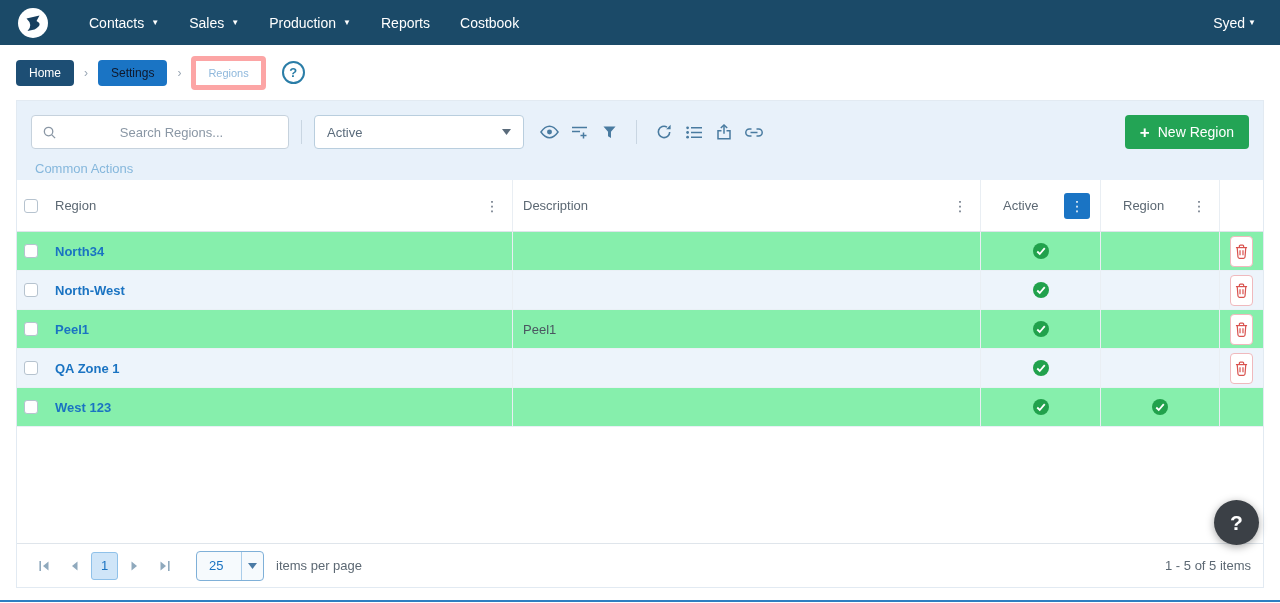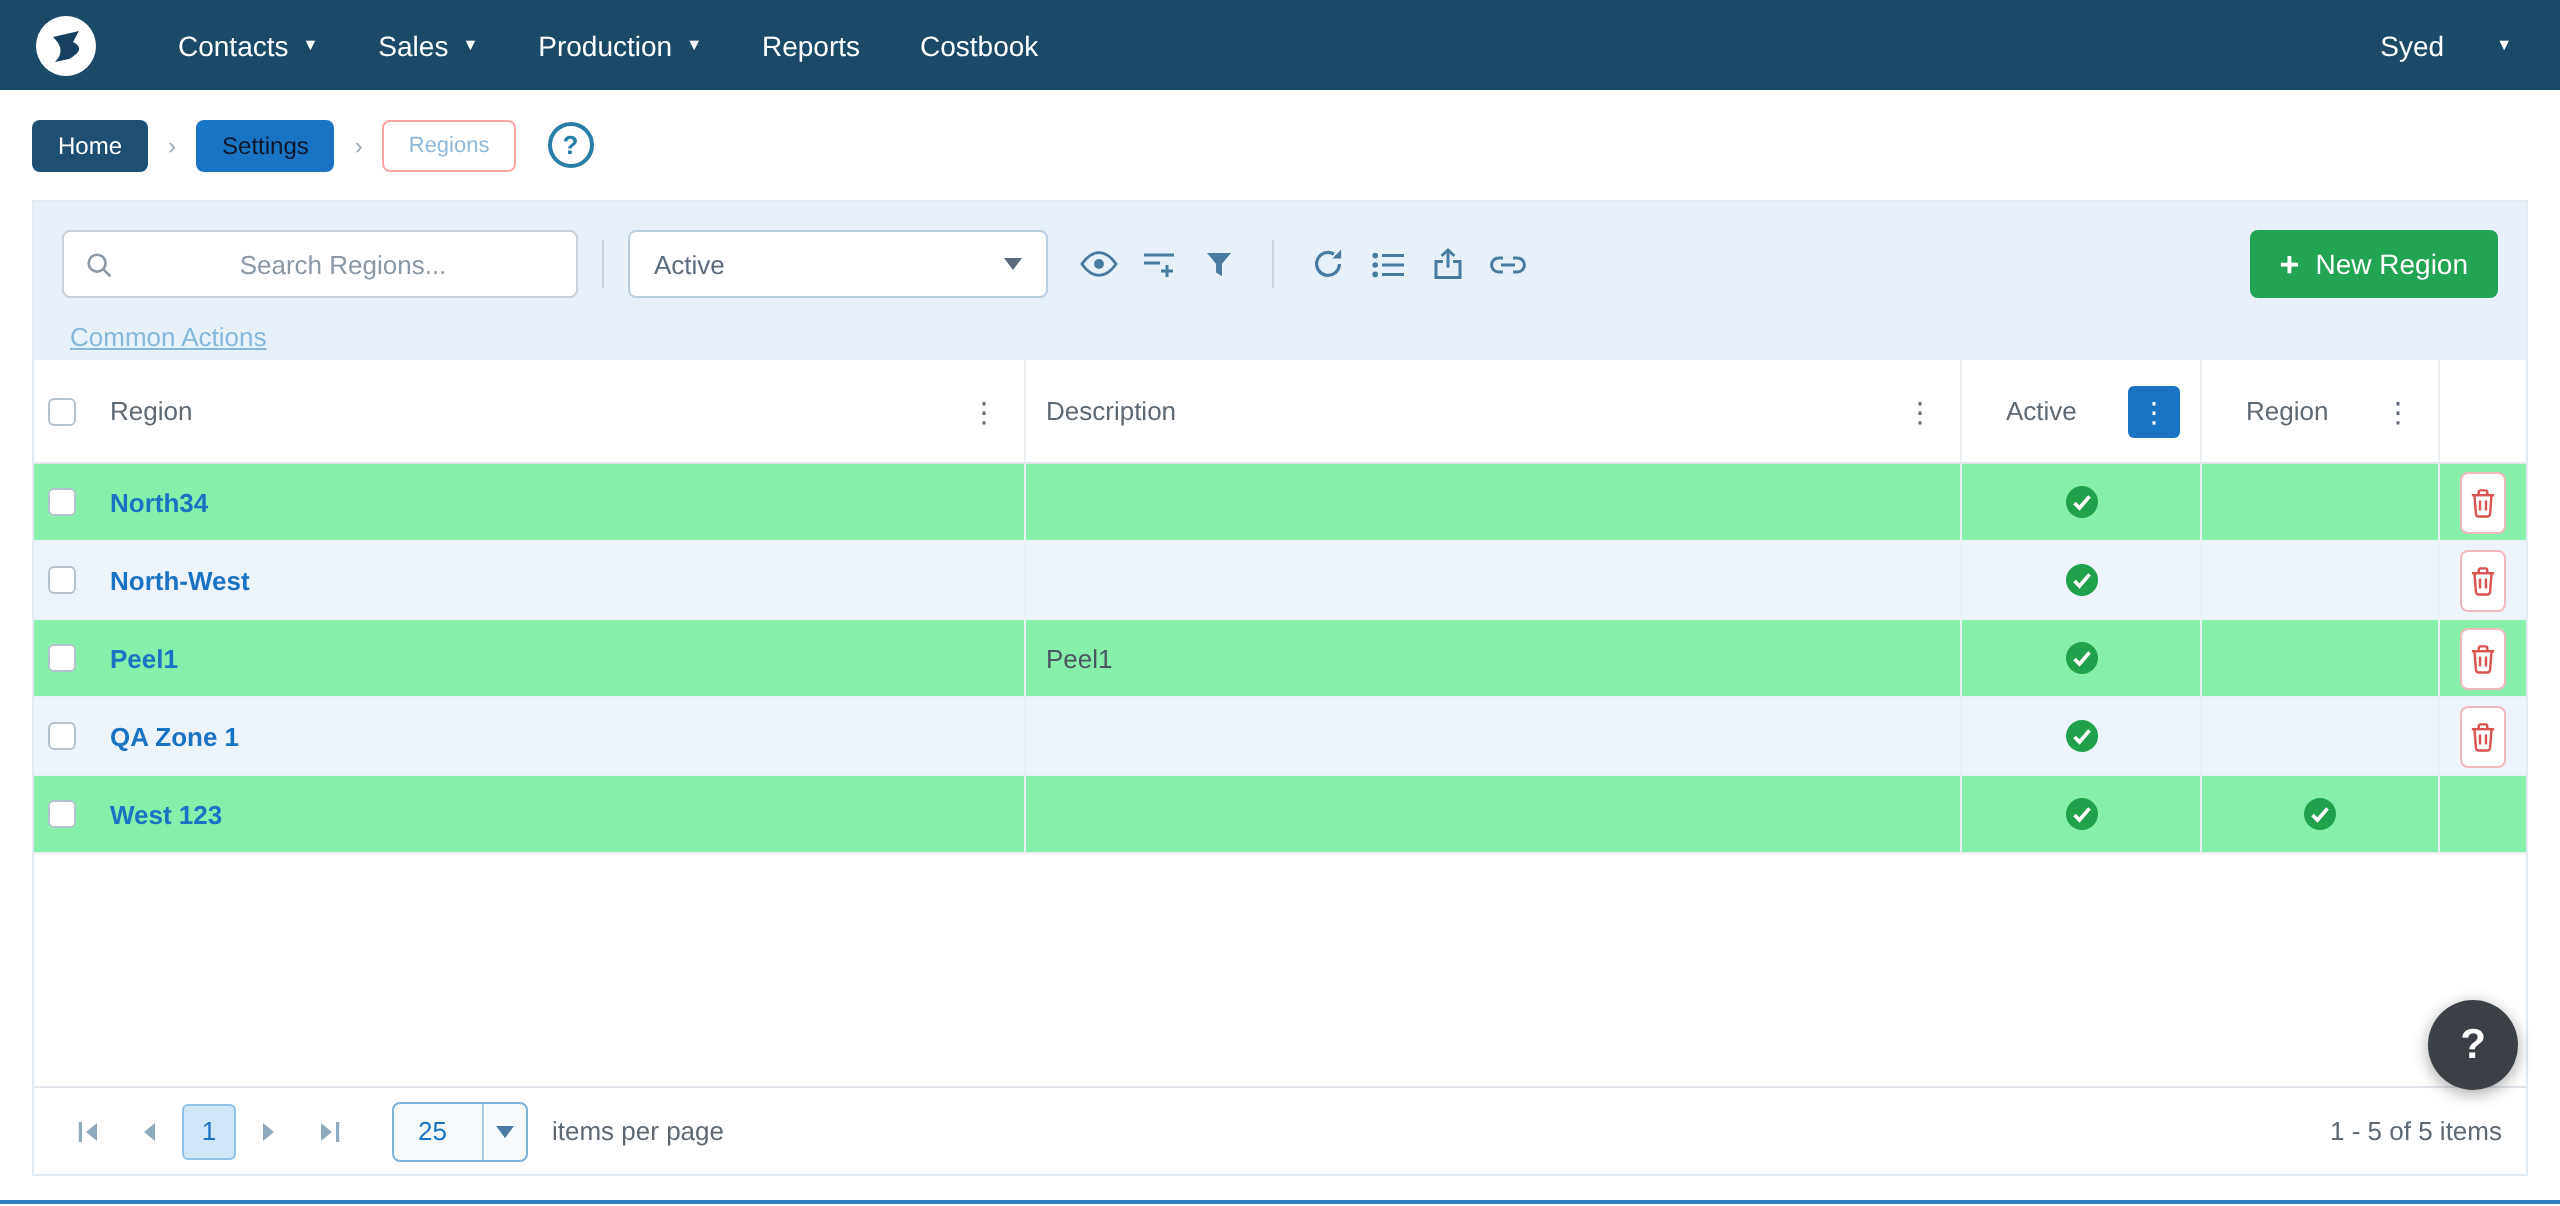--- a/index.html
+++ b/index.html
@@ -5,45 +5,45 @@
   * { box-sizing:border-box; margin:0; padding:0; }
   html,body { width:1280px; height:603px; }
   body { font-family:"Liberation Sans", sans-serif; background:#ffffff; position:relative; overflow:hidden; }
 
   
   .navbar { height:45px; background:#1b4a68; display:flex; align-items:center; padding:0 14px; }
   .brand { width:30px; height:30px; margin:0 26px 0 4px; flex:none; cursor:pointer; }
   .nav-items { display:flex; flex:1; }
   .nav-item { display:flex; align-items:center; gap:7px; padding:8px 15px; color:#fff; font-size:14px; cursor:pointer; white-space:nowrap; }
   .nav-caret { font-size:8px; color:#fff; }
-  .nav-user { display:flex; align-items:center; gap:26px; color:#fff; font-size:14px; padding:8px 10px; cursor:pointer; }
+  .nav-user { display:flex; align-items:center; gap:3px; color:#fff; font-size:14px; padding:8px 10px; cursor:pointer; }
 
   
   .breadcrumb-bar { height:55px; background:#fff; display:flex; align-items:center; padding:0 16px; }
   .crumb { border:none; border-radius:4px; font-family:inherit; font-size:12px; padding:6px 13px; cursor:pointer; }
   .crumb-dark { background:#1d4e74; color:#fff; }
   .crumb-primary { background:#1a74c4; color:#0f172a; }
-  .crumb-outline { background:#fff; border:1px solid #fca5a5; color:#8fb8dc; font-size:11px; padding:6px 12px; }
+  .crumb-outline { background:#fff; border:5px solid #fca5a5; color:#8fb8dc; font-size:11px; padding:6px 12px; }
   .crumb-sep { color:#9aa7b5; font-size:12px; margin:0 10px; }
   .help-round { width:23px; height:23px; border:2px solid #2a7da7; border-radius:50%; color:#2a7da7; font-size:13px; font-weight:bold; display:flex; align-items:center; justify-content:center; margin-left:16px; cursor:pointer; background:#fff; }
 
   
   .panel { margin:0 16px; height:488px; background:#fff; border:1px solid #e2eaf2; display:flex; flex-direction:column; }
   .toolbar-area { background:#e8f1fa; padding:14px 14px 4px; flex:none; }
   .toolbar { display:flex; align-items:center; height:34px; }
   .search-box { width:258px; height:34px; background:#fff; border:1px solid #c6d2dd; border-radius:4px; display:flex; align-items:center; padding:0 10px; gap:8px; flex:none; }
   .search-box input { border:none; outline:none; flex:1; font-family:inherit; font-size:13px; color:#333; background:transparent; min-width:0;text-align:center; }
   .search-box input::placeholder { color:#8a97a5; }
   .vsep { width:1px; height:24px; background:#c9d6e2; margin:0 12px; flex:none; }
   .dropdown { width:210px; height:34px; background:#fff; border:1px solid #b9cede; border-radius:4px; display:flex; align-items:center; justify-content:space-between; padding:0 12px; font-size:13px; color:#5a6b7b; cursor:pointer; flex:none; }
   .tool-icons { display:flex; align-items:center; margin-left:10px; }
   .icon-btn { width:30px; height:30px; display:flex; align-items:center; justify-content:center; color:#497ba0; cursor:pointer; background:transparent; border:none; flex:none; }
   .btn-new { margin-left:auto; height:34px; background:#23a455; border:none; border-radius:4px; color:#fff; font-family:inherit; font-size:14px; padding:0 15px; display:flex; align-items:center; gap:8px; cursor:pointer; }
   .btn-new .plus { font-size:17px; font-weight:bold; line-height:1; }
-  .common-actions { color:#85b7dc; font-size:13px; margin:12px 0 0 4px;text-decoration:underline; }
+  .common-actions { color:#85b7dc; font-size:13px; margin:12px 0 0 4px; }
 
   
   .grid-header,.grid-row { display:grid; grid-template-columns:28px 467px 1fr 120px 119px 44px; }
   .grid-header { height:52px; border-bottom:1px solid #dfe5eb; background:#fff; font-size:13px; color:#5c6873; flex:none; }
   .hcell,.cell { display:flex; align-items:center; padding:0 10px; height:100%; min-width:0; }
   .col-sep { border-left:1px solid #e9eef3; }
   .dots { margin-left:auto; color:#5f6b7a; font-size:14px; cursor:pointer; padding:0 3px; background:none; border:none; font-family:inherit; }
   .dots-active { margin-left:auto; width:26px; height:26px; background:#1a74c4; border:none; border-radius:3px; color:#fff; font-size:14px; display:flex; align-items:center; justify-content:center; cursor:pointer; }
   .checkbox { width:14px; height:14px; border:1px solid #b6c3cf; border-radius:3px; background:#fff; cursor:pointer; display:inline-block; }
   .cb-cell { justify-content:center; padding:0; }

